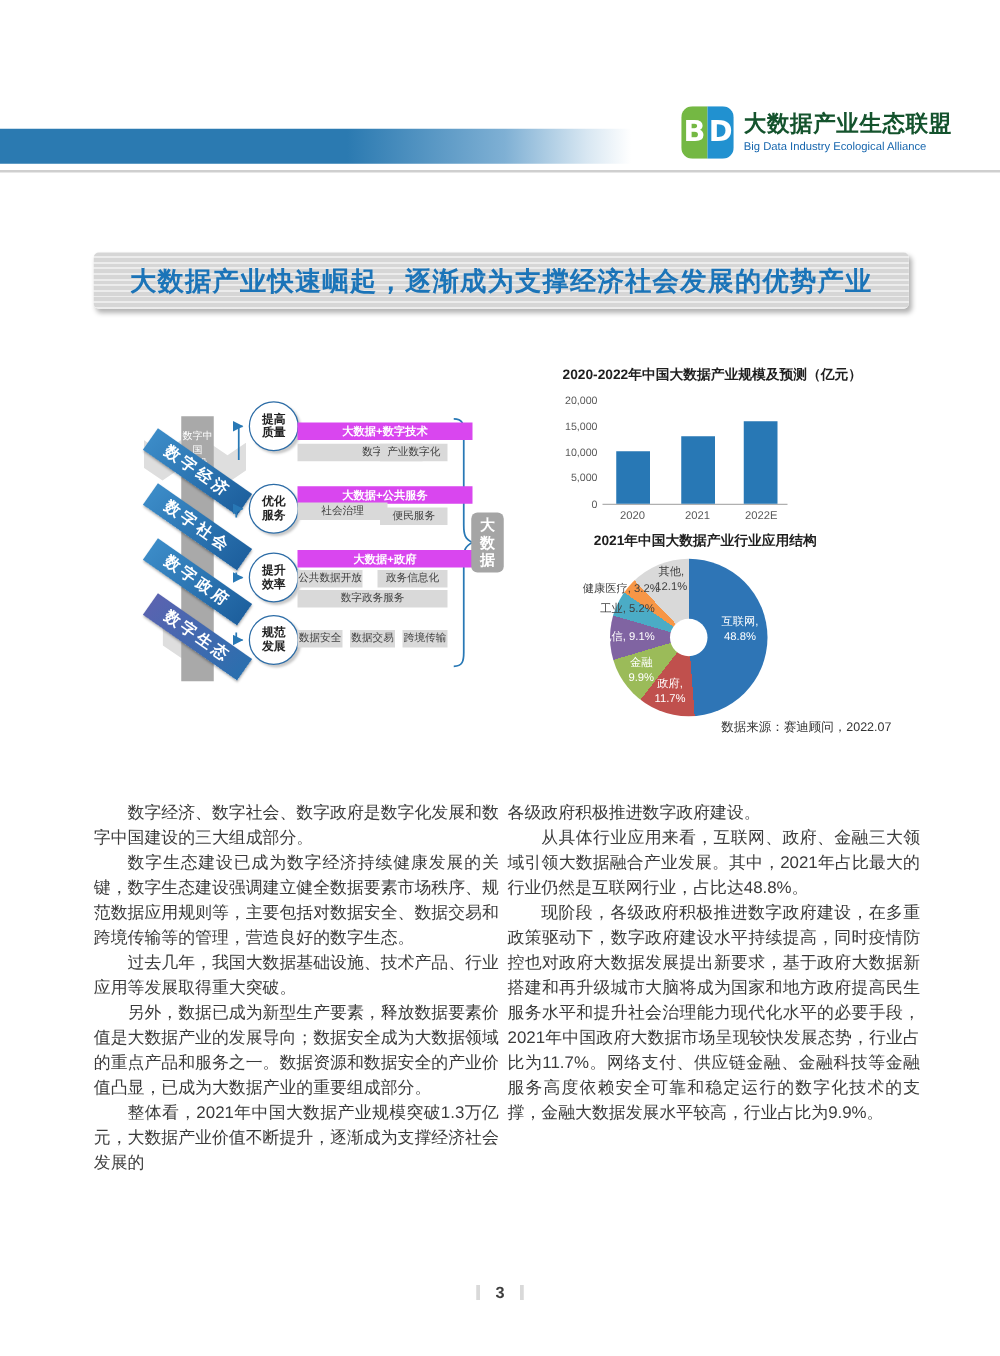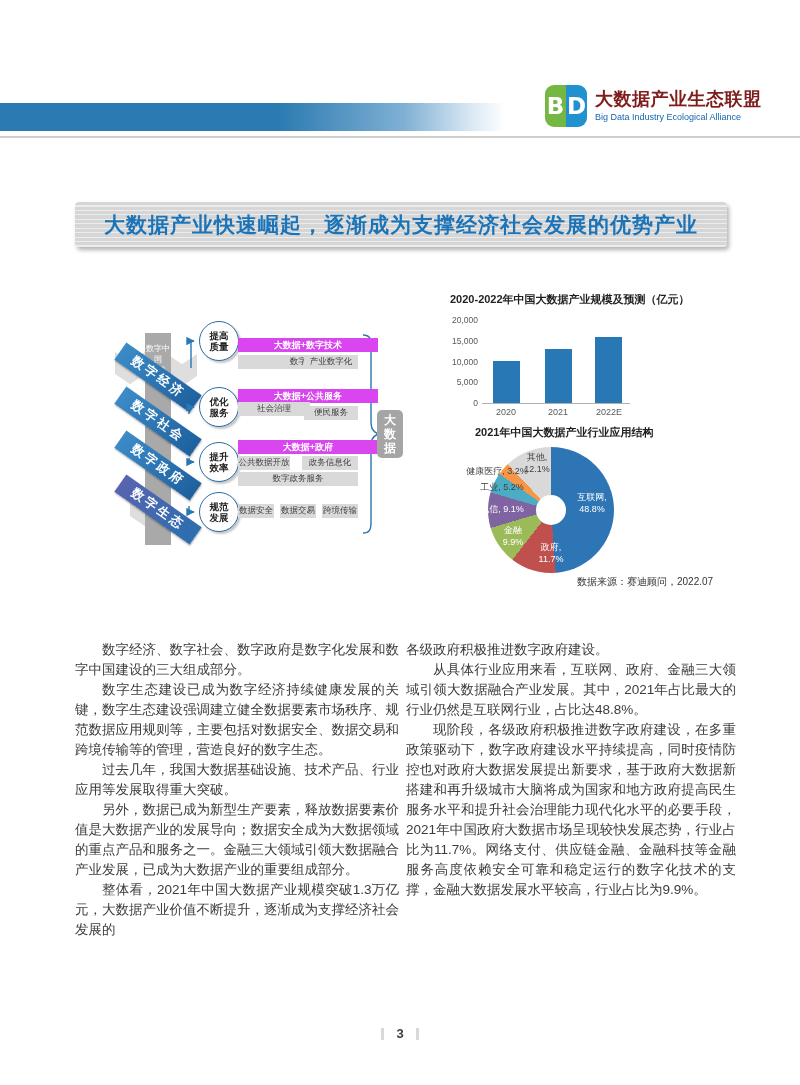--- a/index.html
+++ b/index.html
@@ -8,21 +8,21 @@
   
   .header-bar{position:absolute;left:0;top:103px;width:505px;height:28px;
     background:linear-gradient(to right,#2b7ab1 0%,#2b7ab1 55%,#7fb0d4 80%,#d8e7f2 93%,#ffffff 100%);}
   .header-rule{position:absolute;left:0;top:136px;width:800px;height:2px;background:#cfcfcf;}
   .logo-block{position:absolute;left:545px;top:85px;display:flex;gap:8px;align-items:center;}
   .logo-mark{width:42px;height:42px;border-radius:9px;overflow:hidden;display:flex;flex:none;}
   .logo-half{flex:1;display:flex;align-items:center;justify-content:center;color:#fff;
     font-weight:bold;font-size:23px;font-family:"DejaVu Sans",sans-serif;}
   .logo-half.green{background:#74b843;}
   .logo-half.blue{background:#2191d0;}
-  .logo-cn{font-size:18px;font-weight:bold;color:#7f1d1d;letter-spacing:.5px;line-height:1.1;}
+  .logo-cn{font-size:18px;font-weight:bold;color:#14532d;letter-spacing:.5px;line-height:1.1;}
   .logo-en{font-size:9px;color:#1565ad;margin-top:2px;}
   
   .banner{position:absolute;left:75px;top:202px;width:652px;height:45px;border-radius:4px;
     background:repeating-linear-gradient(to bottom,#d6d6d6 0 3px,#ececec 3px 4.5px);
     box-shadow:2px 3px 4px rgba(0,0,0,.3);display:flex;align-items:center;justify-content:center;}
   .banner-text{font-size:21px;font-weight:bold;color:#1b74b8;letter-spacing:1px;}
   
   .diagram{position:absolute;left:75px;top:300px;width:345px;height:265px;}
   .chevron{position:absolute;background:#dedede;
     clip-path:polygon(0 0,50% 30%,100% 0,100% 65%,50% 95%,0 65%);}
@@ -68,21 +68,21 @@
   .xlabel{position:absolute;top:115px;transform:translateX(-50%);font-size:9px;color:#595959;}
   .xl0{left:56px;}.xl1{left:108px;}.xl2{left:159px;text-align:right;}
   
   .pie-chart{position:absolute;left:450px;top:425px;width:300px;height:172px;}
   .pc-title{position:absolute;left:25px;top:0;font-size:11px;font-weight:bold;color:#1f1f1f;white-space:nowrap;}
   .donut{position:absolute;left:38px;top:22px;width:126px;height:126px;border-radius:50%;}
   .hole{position:absolute;left:48px;top:48px;width:30px;height:30px;border-radius:50%;background:#fff;}
   .plabel{position:absolute;transform:translate(-50%,-50%);font-size:9px;text-align:center;
     white-space:pre-line;line-height:1.35;}
   .pl-light{color:#fff;} .pl-dark{color:#3f3f3f;}
-  .pl0{left:142px;top:78px;} .pl1{left:101px;top:128px;} .pl2{left:63px;top:111px;}
+  .pl0{left:142px;top:78px;} .pl1{left:86px;top:128px;} .pl2{left:63px;top:111px;}
   .pl3{left:52px;top:84px;}  .pl4{left:52px;top:62px;}  .pl5{left:47px;top:46px;}
   .pl6{left:87px;top:38px;}
   .source{position:absolute;left:127px;top:150px;font-size:10px;color:#333;}
   
   .col{position:absolute;top:640px;}
   .col-left{left:75px;width:324px;}
   .col-right{left:406px;width:330px;}
   .col p{margin:0;font-size:13.5px;line-height:20px;color:#3b3b3b;text-align:justify;text-indent:2em;}
   .col p.cont{text-indent:0;}
   
@@ -200,21 +200,21 @@
     <div class="plabel pl-dark pl5">健康医疗, 3.2%</div>
     <div class="plabel pl-dark pl6">其他,
 12.1%</div>
     <div class="source">数据来源：赛迪顾问，2022.07</div>
   </div>
 
   <div class="col col-left">
     <p>数字经济、数字社会、数字政府是数字化发展和数字中国建设的三大组成部分。</p>
     <p>数字生态建设已成为数字经济持续健康发展的关键，数字生态建设强调建立健全数据要素市场秩序、规范数据应用规则等，主要包括对数据安全、数据交易和跨境传输等的管理，营造良好的数字生态。</p>
     <p>过去几年，我国大数据基础设施、技术产品、行业应用等发展取得重大突破。</p>
-    <p>另外，数据已成为新型生产要素，释放数据要素价值是大数据产业的发展导向；数据安全成为大数据领域的重点产品和服务之一。金融三大领域引领大数据融合产业发展，已成为大数据产业的重要组成部分。</p>
+    <p>另外，数据已成为新型生产要素，释放数据要素价值是大数据产业的发展导向；数据安全成为大数据领域的重点产品和服务之一。数据资源和数据安全的产业价值凸显，已成为大数据产业的重要组成部分。</p>
     <p>整体看，2021年中国大数据产业规模突破1.3万亿元，大数据产业价值不断提升，逐渐成为支撑经济社会发展的</p>
   </div>
   <div class="col col-right">
     <p class="cont">各级政府积极推进数字政府建设。</p>
     <p>从具体行业应用来看，互联网、政府、金融三大领域引领大数据融合产业发展。其中，2021年占比最大的行业仍然是互联网行业，占比达48.8%。</p>
     <p>现阶段，各级政府积极推进数字政府建设，在多重政策驱动下，数字政府建设水平持续提高，同时疫情防控也对政府大数据发展提出新要求，基于政府大数据新搭建和再升级城市大脑将成为国家和地方政府提高民生服务水平和提升社会治理能力现代化水平的必要手段，2021年中国政府大数据市场呈现较快发展态势，行业占比为11.7%。网络支付、供应链金融、金融科技等金融服务高度依赖安全可靠和稳定运行的数字化技术的支撑，金融大数据发展水平较高，行业占比为9.9%。</p>
   </div>
 
   <div class="pagefoot">
     <span class="pipe"></span>

